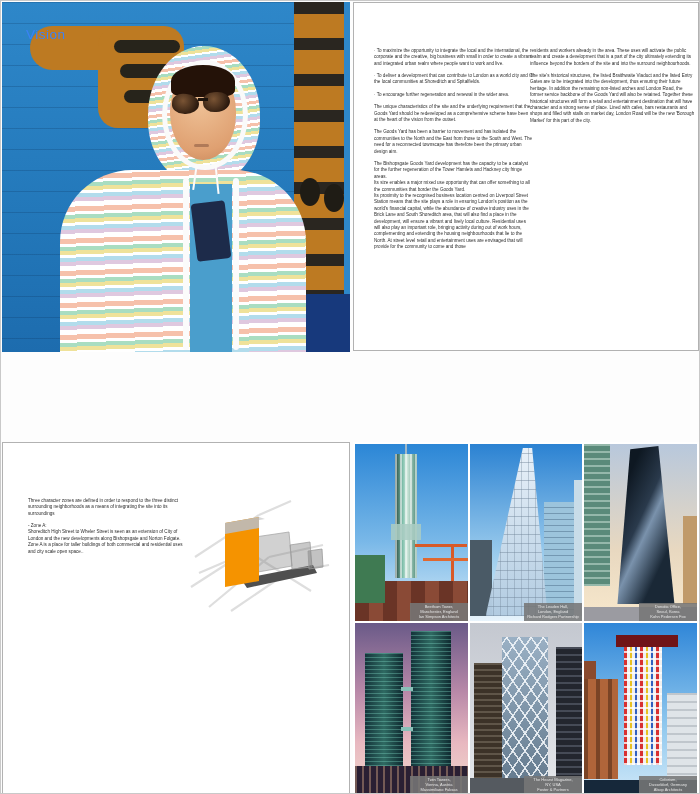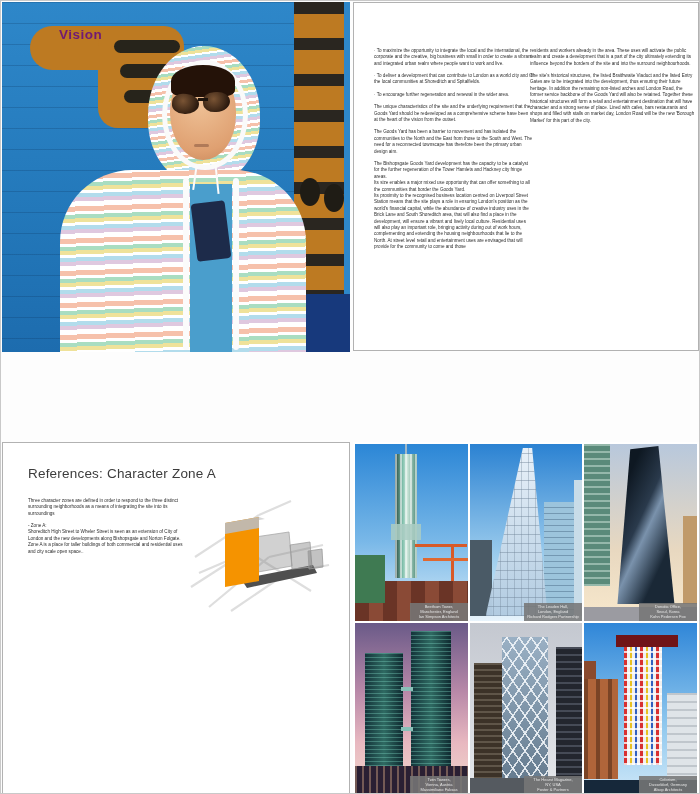--- a/index.html
+++ b/index.html
@@ -47,21 +47,21 @@
   .mouth { position:absolute; left:192px; top:142px; width:15px; height:3px; background:#b07a58; border-radius:2px; }
   .body-hoodie { position:absolute; left:58px; top:168px; width:246px; height:182px; border-radius:72px 72px 0 0;
     background: repeating-linear-gradient(178deg,#ffffff 0 5px,#f6c1ab 5px 10px,#ffffff 10px 13px,#a9ddc1 13px 17px,#efe29a 17px 21px,#ffffff 21px 24px,#b2dcec 24px 28px,#dfc8df 28px 32px); }
   .tshirt { position:absolute; left:188px; top:182px; width:42px; height:168px; background:#4a9ecc; }
   .tee-graphic { position:absolute; left:192px; top:200px; width:34px; height:58px; background:#1d2b4a; border-radius:4px; transform:rotate(-7deg); }
   .hoodie-edge { position:absolute; width:6px; height:172px; background:#fbfbfb; border-radius:3px; top:176px; }
   .he-l { left:181px; } .he-r { left:231px; }
   .dstring { position:absolute; width:2px; background:#fbfbfb; top:162px; }
   .ds1 { left:192px; height:26px; transform:rotate(8deg); }
   .ds2 { left:214px; height:30px; transform:rotate(-6deg); }
-  .vision-title { position:absolute; left:24px; top:25px; color:#701a75; font-size:13.5px; letter-spacing:.5px; font-weight:700;margin-left:33px; }
+  .vision-title { position:absolute; left:24px; top:25px; color:#3b82f6; font-size:13.5px; letter-spacing:.5px; font-weight:400; }
 
   
   .tiny { position:absolute; transform:scale(.5); transform-origin:0 0; font-size:9.2px; line-height:12.8px; color:#2d2d2d; }
   .tiny p { white-space:pre-line; margin-bottom:12px; }
   #col1 { left:20px; top:44px; width:318px; }
   #col2 { left:176px; top:44px; width:330px; }
 
   
   .refs-title { position:absolute; left:25px; top:23px; font-size:13.5px; color:#3c3c3c; font-weight:400; letter-spacing:.2px; }
   #refs-body { left:25px; top:54px; width:312px; }
@@ -195,21 +195,20 @@
 Its size enables a major mixed use opportunity that can offer something to all the communities that border the Goods Yard.
 Its proximity to the recognised business location centred on Liverpool Street Station means that the site plays a role in ensuring London's position as the world's financial capital, while the abundance of creative industry uses in the Brick Lane and South Shoreditch area, that will also find a place in the development, will ensure a vibrant and lively local culture. Residential uses will also play an important role, bringing activity during out of work hours, complementing and extending the housing neighbourhoods that lie to the North. At street level retail and entertainment uses are envisaged that will provide for the community to come and those</p>
     </div>
     <div class="tiny" id="col2">
       <p>residents and workers already in the area. These uses will activate the public realm and create a development that is a part of the city ultimately extending its influence beyond the borders of the site and into the surround neighbourhoods.</p>
       <p>The site's historical structures, the listed Braithwaite Viaduct and the listed Entry Gates are to be integrated into the development, thus ensuring their future heritage. In addition the remaining non-listed arches and London Road, the former service backbone of the Goods Yard will also be retained. Together these historical structures will form a retail and entertainment destination that will have character and a strong sense of place. Lined with cafes, bars restaurants and shops and filled with stalls on market day, London Road will be the new 'Borough Market' for this part of the city.</p>
     </div>
   </div>
 
   <div class="page" id="page-refs">
-    <div class="refs-title">References: Character Zone A</div>
     <div class="tiny" id="refs-body">
       <p>Three character zones are defined in order to respond to the three distinct surrounding neighborhoods as a means of integrating the site into its surroundings</p>
       <p class="zone-label">- Zone A:</p>
       <p>Shoreditch High Street to Wheler Street is seen as an extension of City of London and the new developments along Bishopsgate and Norton Folgate. Zone A is a place for taller buildings of both commercial and residential uses and city scale open space..</p>
     </div>
     <svg class="diagram" viewBox="0 0 142 120">
       <g stroke="#dedede" stroke-width="2.2" fill="none">
         <path d="M6,64 L70,22"></path>
         <path d="M2,94 L58,58"></path>
         <path d="M20,114 L80,64"></path>

